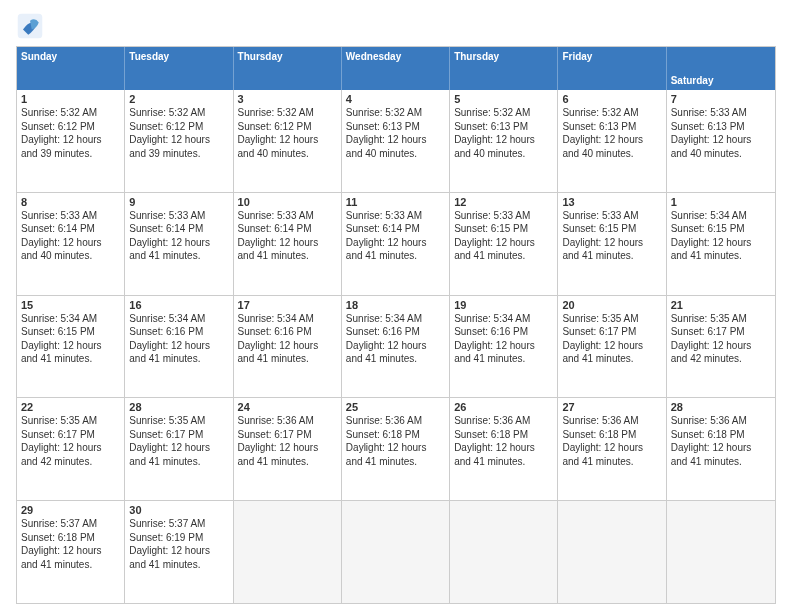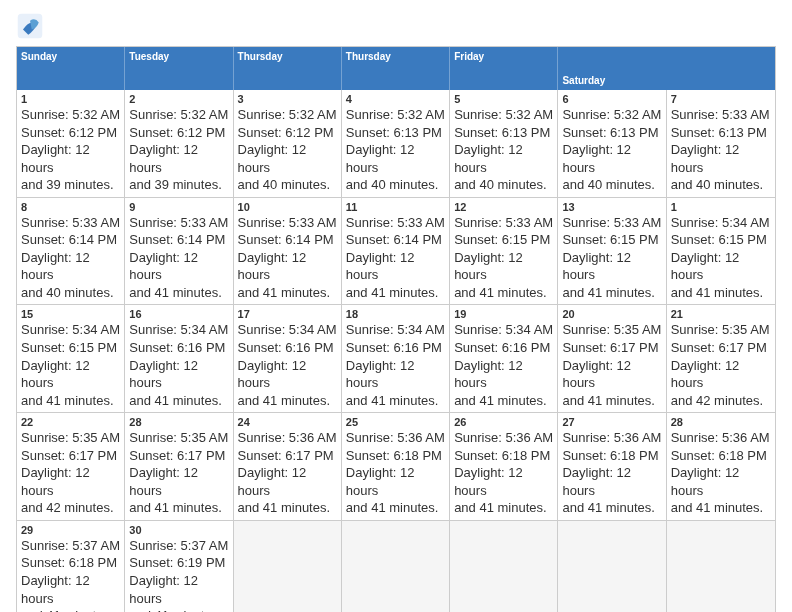--- a/index.html
+++ b/index.html
@@ -113,21 +113,21 @@
     .cal-cell.empty {
       background: #f5f5f5;
     }
     .day-num {
       font-size: 11px;
       font-weight: bold;
       display: block;
       margin-bottom: 1px;
     }
     .cell-text {
-      font-size: 13px;
+      font-size: 10px;
       line-height: 1.35;
       color: #333;
     }
   </style>
 </head>
 <body>
 
 <div class="page">
   <div class="header">
     <div class="logo">
@@ -145,20 +145,21 @@
       <div class="month-title"></div>
       <div class="subtitle"></div>
     </div>
   </div>
 
   <div class="calendar">
     <div class="cal-header">
     <div class="cal-header-cell">Sunday</div>
         <div class="cal-header-cell">Tuesday</div>
         <div class="cal-header-cell">Thursday</div>
+        <div class="cal-header-cell">Wednesday</div>
         <div class="cal-header-cell">Thursday</div>
         <div class="cal-header-cell">Friday</div>
         <div class="cal-header-cell">Saturday</div>
       </div>
     <div class="cal-body">
     <div class="cal-row">
           <div class="cal-cell">
             <span class="day-num">1</span>
             <div class="cell-text" style="white-space: pre-line;">Sunrise: 5:32 AM
 Sunset: 6:12 PM

